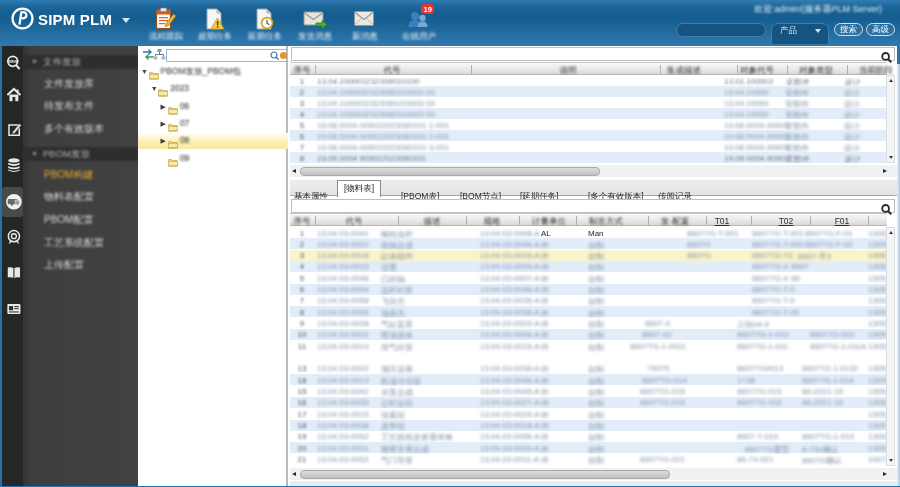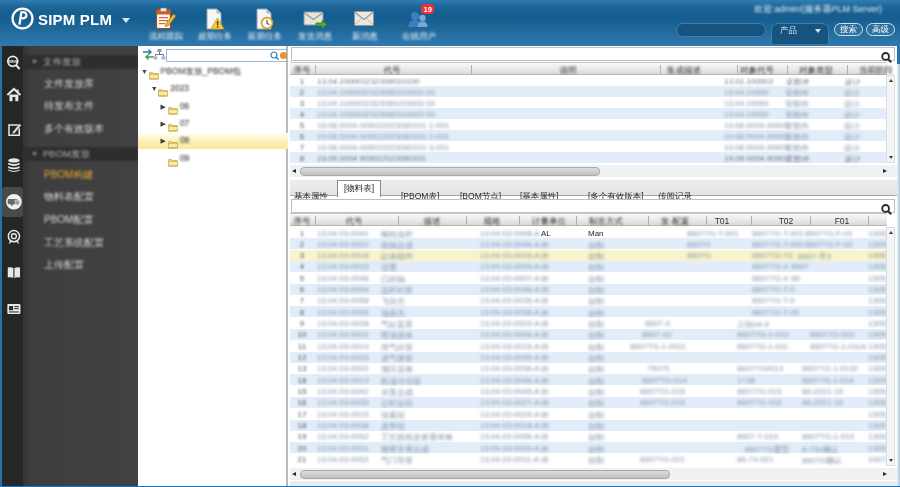--- a/index.html
+++ b/index.html
@@ -42,21 +42,21 @@
 .tarr { position:absolute; font-size:7px; color:#444; }
 .tfold { position:absolute; }
 .ttxt { position:absolute; font-size:8.5px; color:#222; white-space:nowrap; filter:blur(0.8px); }
 
 
 #main { position:absolute; left:290px; top:44px; width:607px; height:443px; background:#fff; }
 .finput { position:absolute; left:1px; width:604px; height:14px; border:1px solid #b9bfc9; background:#fff; }
 .fmag { position:absolute; right:2px; top:1px; }
 .ghead { position:absolute; left:0; width:597px; height:13px; background:linear-gradient(to bottom,#f8f8f8,#e8e8e8 60%,#d8d8d8); border-top:1px solid #c8c8c8; border-bottom:1px solid #b8b8b8; }
 .gh { position:absolute; top:1.5px; font-size:8.5px; color:#2e2e2e; transform:translateX(-50%); white-space:nowrap; filter:blur(1px); }
-.ghs { filter:none !important; }
+.ghs { filter:none !important;text-decoration:underline; }
 .gsep { position:absolute; top:2px; width:1px; height:9px; background:#b0b0b0; }
 .grow { position:absolute; left:0; width:597px; height:11px; }
 .tr-w { background:#fff; }
 .tr-b { background:#e3edf9; }
 .lr-w { background:#fff; }
 .lr-b { background:#e3edfa; }
 .lr-y { background:#f9f4cb; }
 .c { position:absolute; top:1.5px; font-size:8px; color:#333; white-space:nowrap; }
 .num { left:4px; width:16px; text-align:center; }
 .bl0 { filter:none; color:#222; }
@@ -375,21 +375,21 @@
     <div class="ha ha-l" style="left:2px"></div>
     <div class="hthumb" style="left:10px;width:300px"></div>
     <div class="ha ha-r" style="right:10px"></div>
   </div>
 
   <div id="tabstrip">
       <span class="tabplain" style="left:4px">基本属性</span>
       <span class="tabbox active" style="left:47px">[物料表]</span>
       <span class="tabplain" style="left:111px">[PBOM表]</span>
       <span class="tabplain" style="left:170px">[BOM节点]</span>
-      <span class="tabplain" style="left:230px">[基本属性]</span>
+      <span class="tabplain" style="left:230px">[延期任务]</span>
       <span class="tabplain" style="left:298px">[多个有效版本]</span>
       <span class="tabplain" style="left:368px">传阅记录</span>
     </div>
   <div class="finput" style="top:155px">
       <span class="fmag"><svg width="11" height="11" viewBox="0 0 11 11">
           <circle cx="4.6" cy="4.4" r="3.4" fill="none" stroke="#2a2a2a" stroke-width="1.8"></circle>
           <path d="M7 7 L10.2 10.2" stroke="#2a2a2a" stroke-width="2"></path>
         </svg></span>
     </div>
   <div class="ghead" style="top:169px">
@@ -531,29 +531,20 @@
         <span class="c bl2" style="left:27px">13.04.03-0014</span>
         <span class="c bl2" style="left:91px">排气歧管</span>
         <span class="c bl2" style="left:190px">13.04.03-0015-A</span>
         <span class="c bl2" style="left:251px">件</span>
         <span class="c bl2" style="left:298px">自制</span>
         <span class="c bl2" style="left:340px">8607TG-1-0011</span>
         <span class="c bl2" style="left:447px">86077G-1-011</span>
         <span class="c bl2" style="left:520px">86077G-1-011A</span>
         <span class="c bl2" style="left:578px">13051</span>
       </div>
-<div class="grow lr-b" style="top:124.63px">
-        <span class="c num bln">12</span>
-        <span class="c bl2" style="left:27px">13.04.03-0033</span>
-        <span class="c bl2" style="left:91px">进气接管</span>
-        <span class="c bl2" style="left:190px">13.04.03-0039-A</span>
-        <span class="c bl2" style="left:251px">件</span>
-        <span class="c bl2" style="left:298px">自制</span>
-        <span class="c bl2" style="left:578px">13051</span>
-      </div>
 <div class="grow lr-w" style="top:135.96px">
         <span class="c num bln">13</span>
         <span class="c bl2" style="left:27px">13.04.03-0002</span>
         <span class="c bl2" style="left:91px">增压器座</span>
         <span class="c bl2" style="left:190px">13.04.03-0036-A</span>
         <span class="c bl2" style="left:251px">件</span>
         <span class="c bl2" style="left:298px">自制</span>
         <span class="c bl2" style="left:357px">75075</span>
         <span class="c bl2" style="left:447px">86077G#013</span>
         <span class="c bl2" style="left:512px">86077G-1-0132</span>

